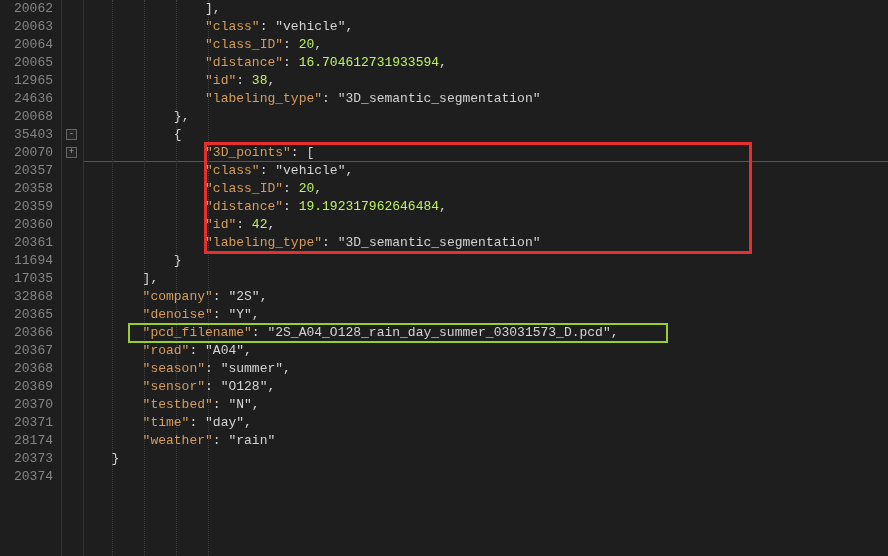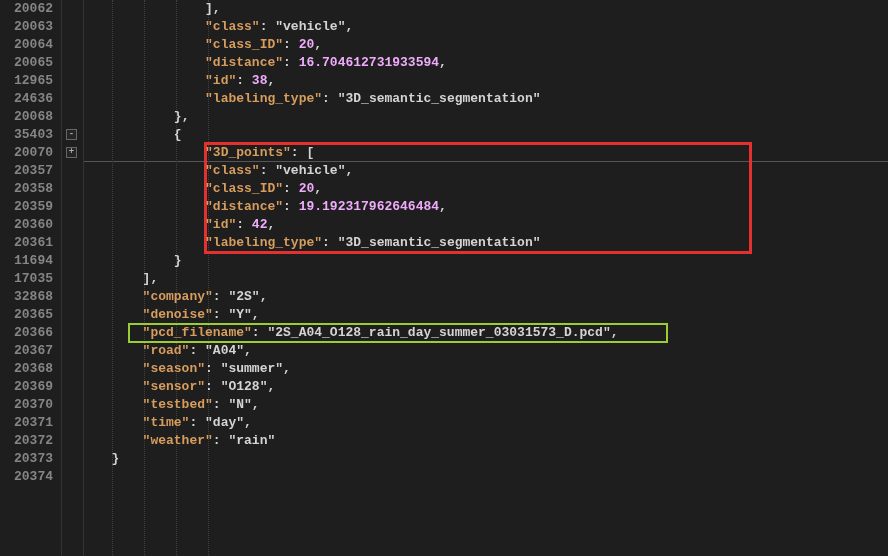--- a/index.html
+++ b/index.html
@@ -9,21 +9,20 @@
     font-size: 13px;
     line-height: 18px;
     color: #d4d4d4;
     overflow: hidden;
     width: 888px;
     height: 556px;
   }
   .editor {
     display: flex;
     height: 100%;
-    font-weight: bold;
   }
   .gutter {
     background: #1e1e1e;
     color: #858585;
     text-align: right;
     padding: 0 8px 0 4px;
     user-select: none;
     border-right: 1px solid #333;
     width: 62px;
     flex-shrink: 0;
@@ -56,21 +55,21 @@
     position: relative;
     padding-left: 4px;
   }
   .line {
     height: 18px;
     white-space: pre;
     position: relative;
   }
   .key { color: #d69d5e; }
   .str { color: #d4d4d4; }
-  .num { color: #f0abfc; }
+  .num { color: #bef264; }
   .punct { color: #d4d4d4; }
   .box-red {
     position: absolute;
     border: 3px solid #e53030;
     pointer-events: none;
   }
   .box-green {
     position: absolute;
     border: 2px solid #9acd32;
     pointer-events: none;
@@ -114,21 +113,21 @@
     <div class="ln">11694</div>
     <div class="ln">17035</div>
     <div class="ln">32868</div>
     <div class="ln">20365</div>
     <div class="ln">20366</div>
     <div class="ln">20367</div>
     <div class="ln">20368</div>
     <div class="ln">20369</div>
     <div class="ln">20370</div>
     <div class="ln">20371</div>
-    <div class="ln">20372</div>
+    <div class="ln">28174</div>
     <div class="ln">20373</div>
     <div class="ln">20374</div>
   </div>
 
   <div class="fold-col">
     <div class="fold-mark" style="top:129px">-</div>
     <div class="fold-mark" style="top:147px">+</div>
   </div>
 
   <div class="code">

